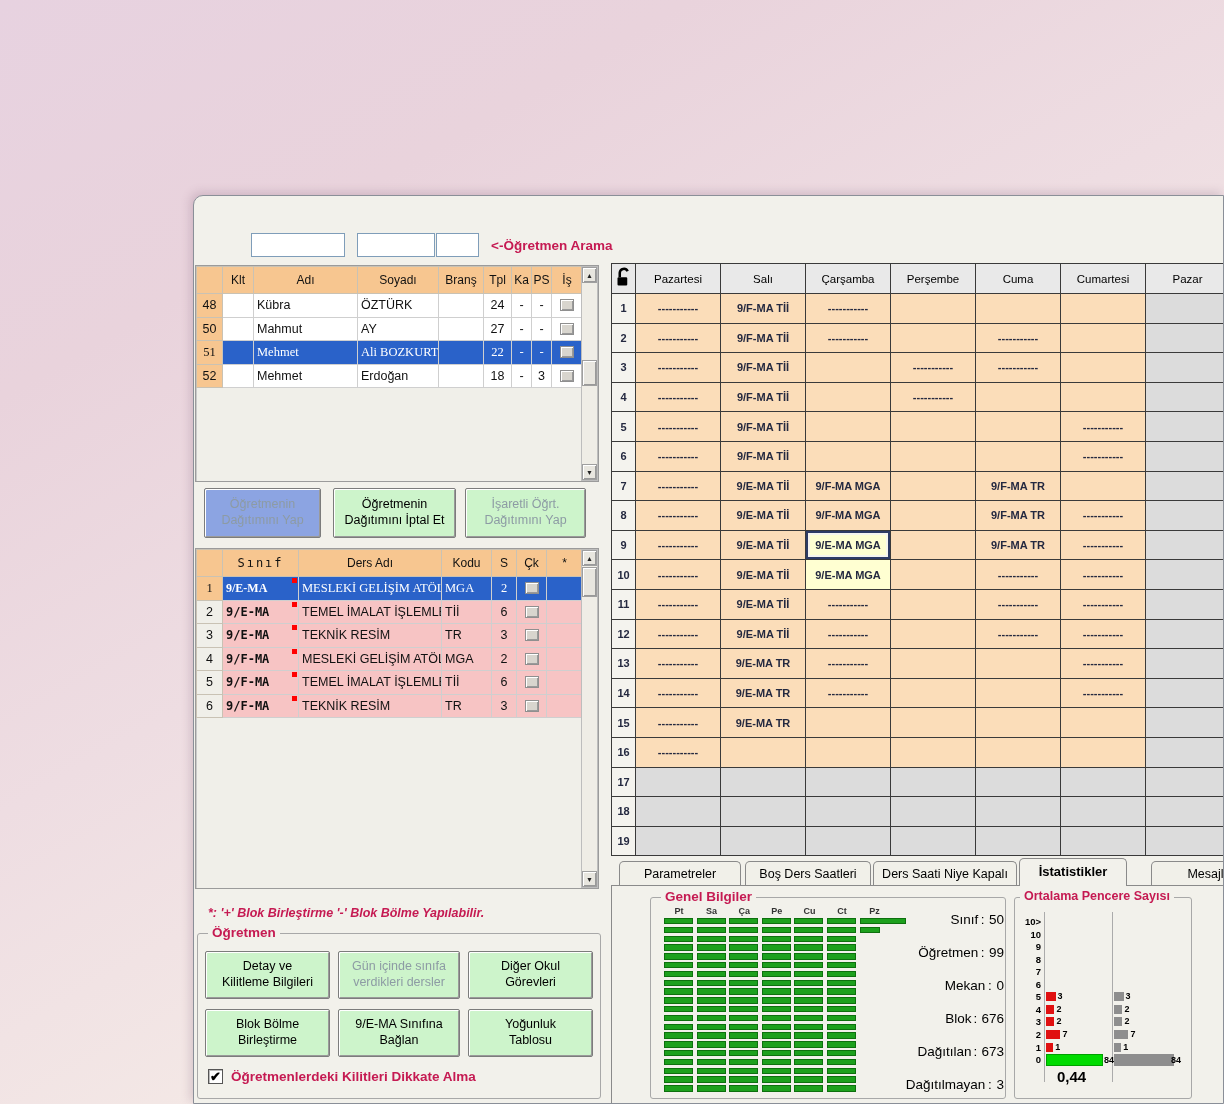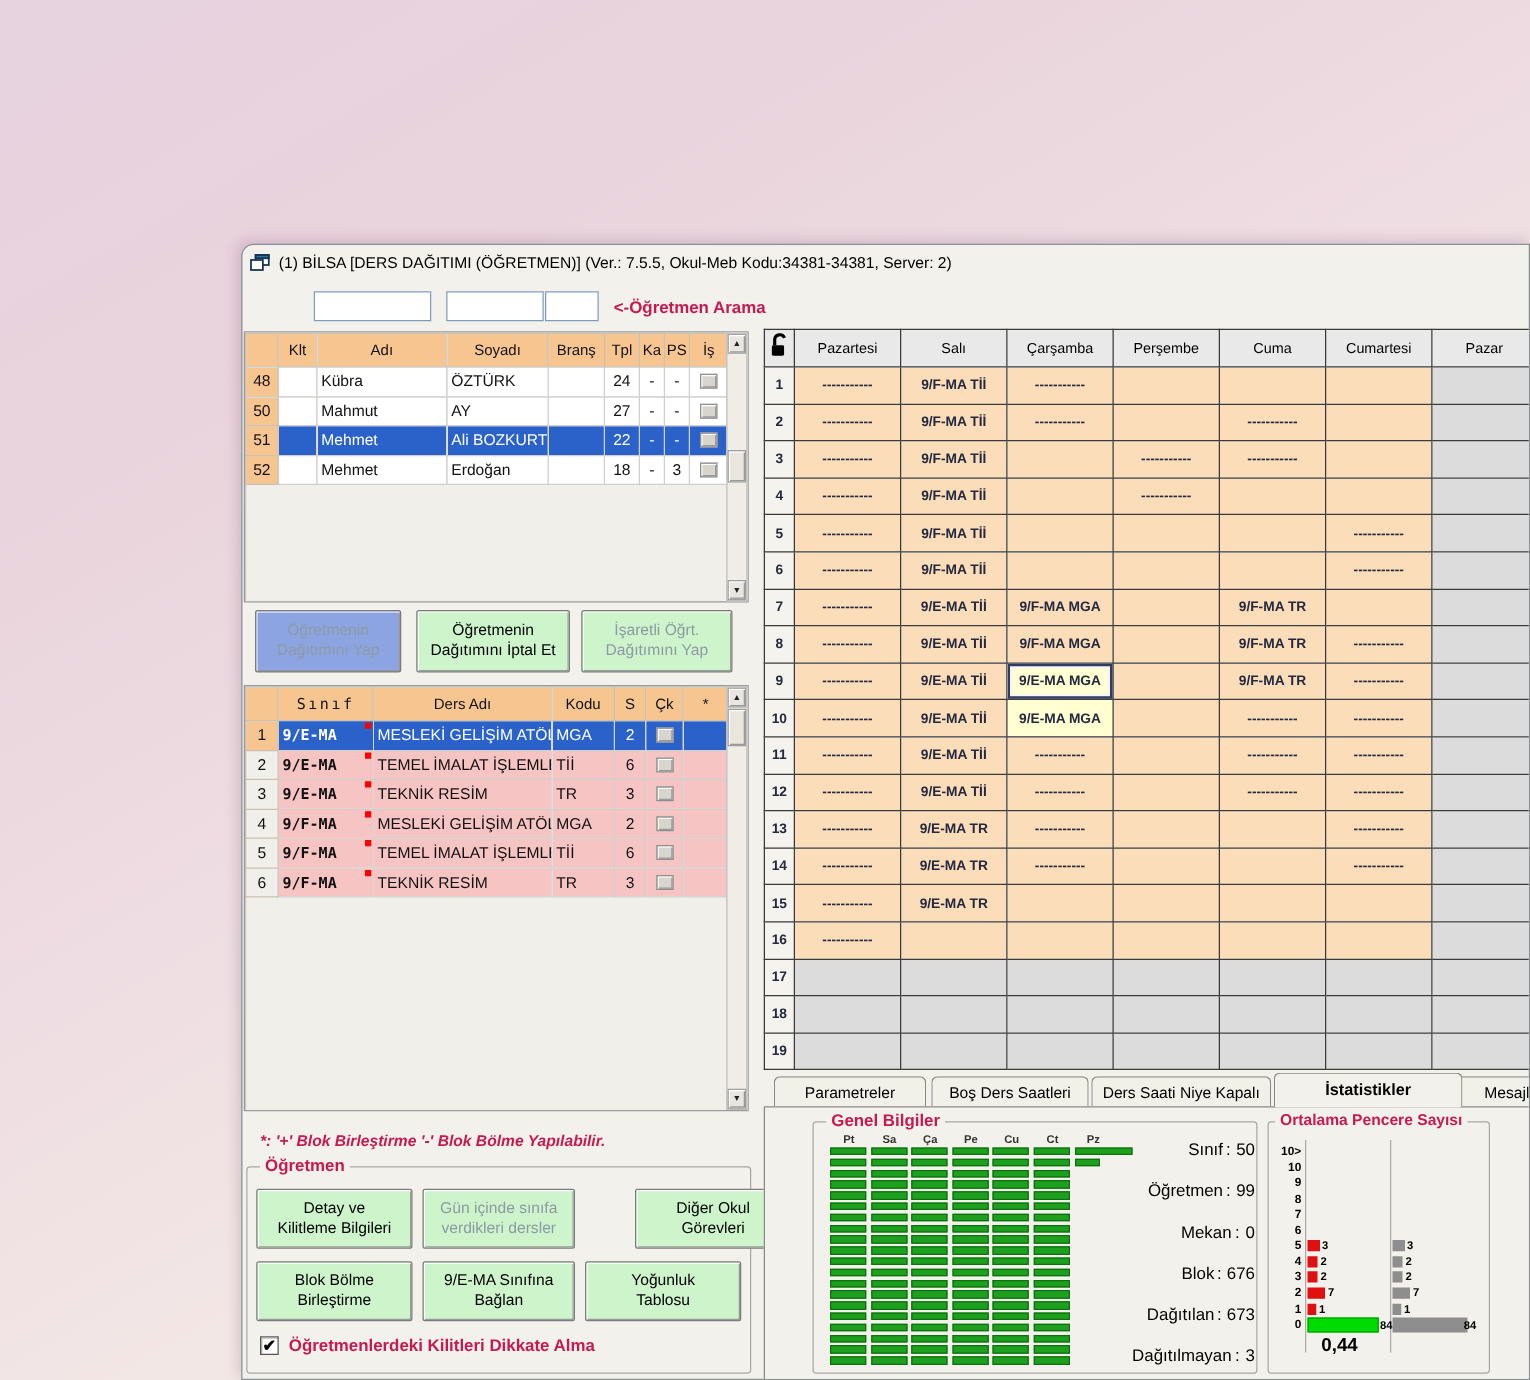--- a/index.html
+++ b/index.html
@@ -20,21 +20,21 @@
   
   .search-input { position:absolute; top:37px; height:24px; border:1px solid #7F9DB9; background:#fff; font-size:12px; padding:0 3px; }
   .search-label { position:absolute; top:42px; left:297px; color:#C51A52; font-size:13.5px; font-weight:600; white-space:nowrap; }
   
   .listbox { position:absolute; background:#F0EFE9; border:1px solid #9b9b9b; box-shadow:inset 1px 1px 0 #c9c9c9; }
   table.datagrid { border-collapse:collapse; table-layout:fixed; font-size:12.5px; color:#111; }
   table.datagrid th { background:#F7C690; border:1px solid #c9c2b4; font-weight:normal; font-size:12px; height:27px; overflow:hidden; }
   table.datagrid td { border:1px solid #cfcfcf; background:#fff; height:23.5px; overflow:hidden; white-space:nowrap; padding:0 3px; }
   table.datagrid td.num { background:#F7C690; text-align:center; border-color:#c9c2b4; }
   table.datagrid td.c { text-align:center; }
-  tr.sel td { background:#2A62C9 !important; color:#fff; }
+  tr.sel td { background:#2A62C9 !important; color:#fff;font-family:Liberation Serif, serif; }
   tr.sel td.num { background:#F7C690 !important; color:#111; }
   tr.pink td { background:#F7C4C4; }
   .mono { font-family:"DejaVu Sans Mono", monospace; font-size:12px; font-weight:bold; }
   th.mono-h { font-family:"DejaVu Sans Mono", monospace; letter-spacing:2px; }
   .sinif-cell { position:relative; }
   .mini-btn { width:14px; height:12px; margin:0 auto; background:#D8D5CE; border:1px solid #8f8f8f;
     box-shadow:inset 1px 1px 0 #ffffff, inset -1px -1px 0 #9a9a9a; }
   
   .sb { position:absolute; width:17px; background:#EFEDE6; border:1px solid #bdbdbd; }
   .sb-btn { position:absolute; left:0; width:15px; height:16px; background:#E8E6DF; border:1px solid #9f9f9f;
@@ -91,30 +91,20 @@
   .zerobar { position:absolute; height:11.5px; background:#00DB00; border:1px solid #00a000; }
   .zerogray { position:absolute; height:11.5px; background:#8E8E8E; }
   .avg { position:absolute; font-size:15px; font-weight:bold; color:#000; }
   .icon-svg { display:block; }
 </style>
 </head>
 <body>
 
 <div class="window">
 
-  <div class="titlebar">
-    <span>
-      <svg class="icon-svg" width="16" height="14" viewBox="0 0 16 14">
-        <rect x="4.5" y="1" width="10.5" height="8" fill="#fff" stroke="#15324f" stroke-width="1.4"></rect>
-        <rect x="4.5" y="1" width="10.5" height="2.6" fill="#2f6ea0" stroke="#15324f" stroke-width="1.4"></rect>
-        <rect x="0.8" y="5" width="9.5" height="8" fill="#fff" stroke="#15324f" stroke-width="1.4"></rect>
-      </svg>
-    </span>
-    <span class="title-text">(1) BİLSA [DERS DAĞITIMI (ÖĞRETMEN)] (Ver.: 7.5.5, Okul-Meb Kodu:34381-34381, Server: 2)</span>
-  </div>
 
   <input class="search-input" style="left: 57px; width: 94px;" value="">
   <input class="search-input" style="left: 163px; width: 78px;" value="">
   <input class="search-input" style="left: 242px; width: 43px;" value="">
   <span class="search-label">&lt;-Öğretmen Arama</span>
 
   <div class="listbox" style="left:1px;top:69px;width:404px;height:217px;">
     <table class="datagrid" style="width:386px;">
       <colgroup>
           <col style="width:26px">
@@ -321,21 +311,21 @@
     <span class="legend">Öğretmen</span>
     <div id="group-buttons">
         <div class="btn green" style="left: 7px; top: 17px; width: 125px; height: 48px; position: absolute;">
           <div>Detay ve</div>
           <div>Kilitleme Bilgileri</div>
         </div>
         <div class="btn green off" style="left: 140px; top: 17px; width: 122px; height: 48px; position: absolute;">
           <div>Gün içinde sınıfa</div>
           <div>verdikleri dersler</div>
         </div>
-        <div class="btn green" style="left: 270px; top: 17px; width: 125px; height: 48px; position: absolute; margin-left: 40px;">
+        <div class="btn green" style="left: 270px; top: 17px; width: 125px; height: 48px; position: absolute;">
           <div>Diğer Okul</div>
           <div>Görevleri</div>
         </div>
         <div class="btn green" style="left: 7px; top: 75px; width: 125px; height: 48px; position: absolute;">
           <div>Blok Bölme</div>
           <div>Birleştirme</div>
         </div>
         <div class="btn green" style="left: 140px; top: 75px; width: 122px; height: 48px; position: absolute;">
           <div>9/E-MA Sınıfına</div>
           <div>Bağlan</div>
@@ -568,21 +558,21 @@
             <td class="gray"></td>
           </tr>
         </tbody>
     </table>
   </div>
 
   <div class="tabs" id="tab-bar">
       <div class="tab" style="left: 8px; width: 122px;">Parametreler</div>
       <div class="tab" style="left: 134px; width: 126px;">Boş Ders Saatleri</div>
       <div class="tab" style="left: 262px; width: 144px;">Ders Saati Niye Kapalı</div>
-      <div class="tab active" style="left: 408px; width: 151px;">İstatistikler</div>
+      <div class="tab active" style="left: 408px; width: 108px;">İstatistikler</div>
       <div class="tab" style="left: 540px; width: 120px;">Mesajlar</div>
     </div>
 
   <div class="panel">
 
     <div class="groupbox" style="left:38px;top:11px;width:356px;height:202px;">
       <span class="legend">Genel Bilgiler</span>
       <div id="genel-chart" style="position: absolute; left: 13px; top: 8px; width: 232px; height: 192px;">
           <div class="gday" style="left: 0px; top: 0px;">Pt</div>
           <div class="gday" style="left: 32.6px; top: 0px;">Sa</div>

